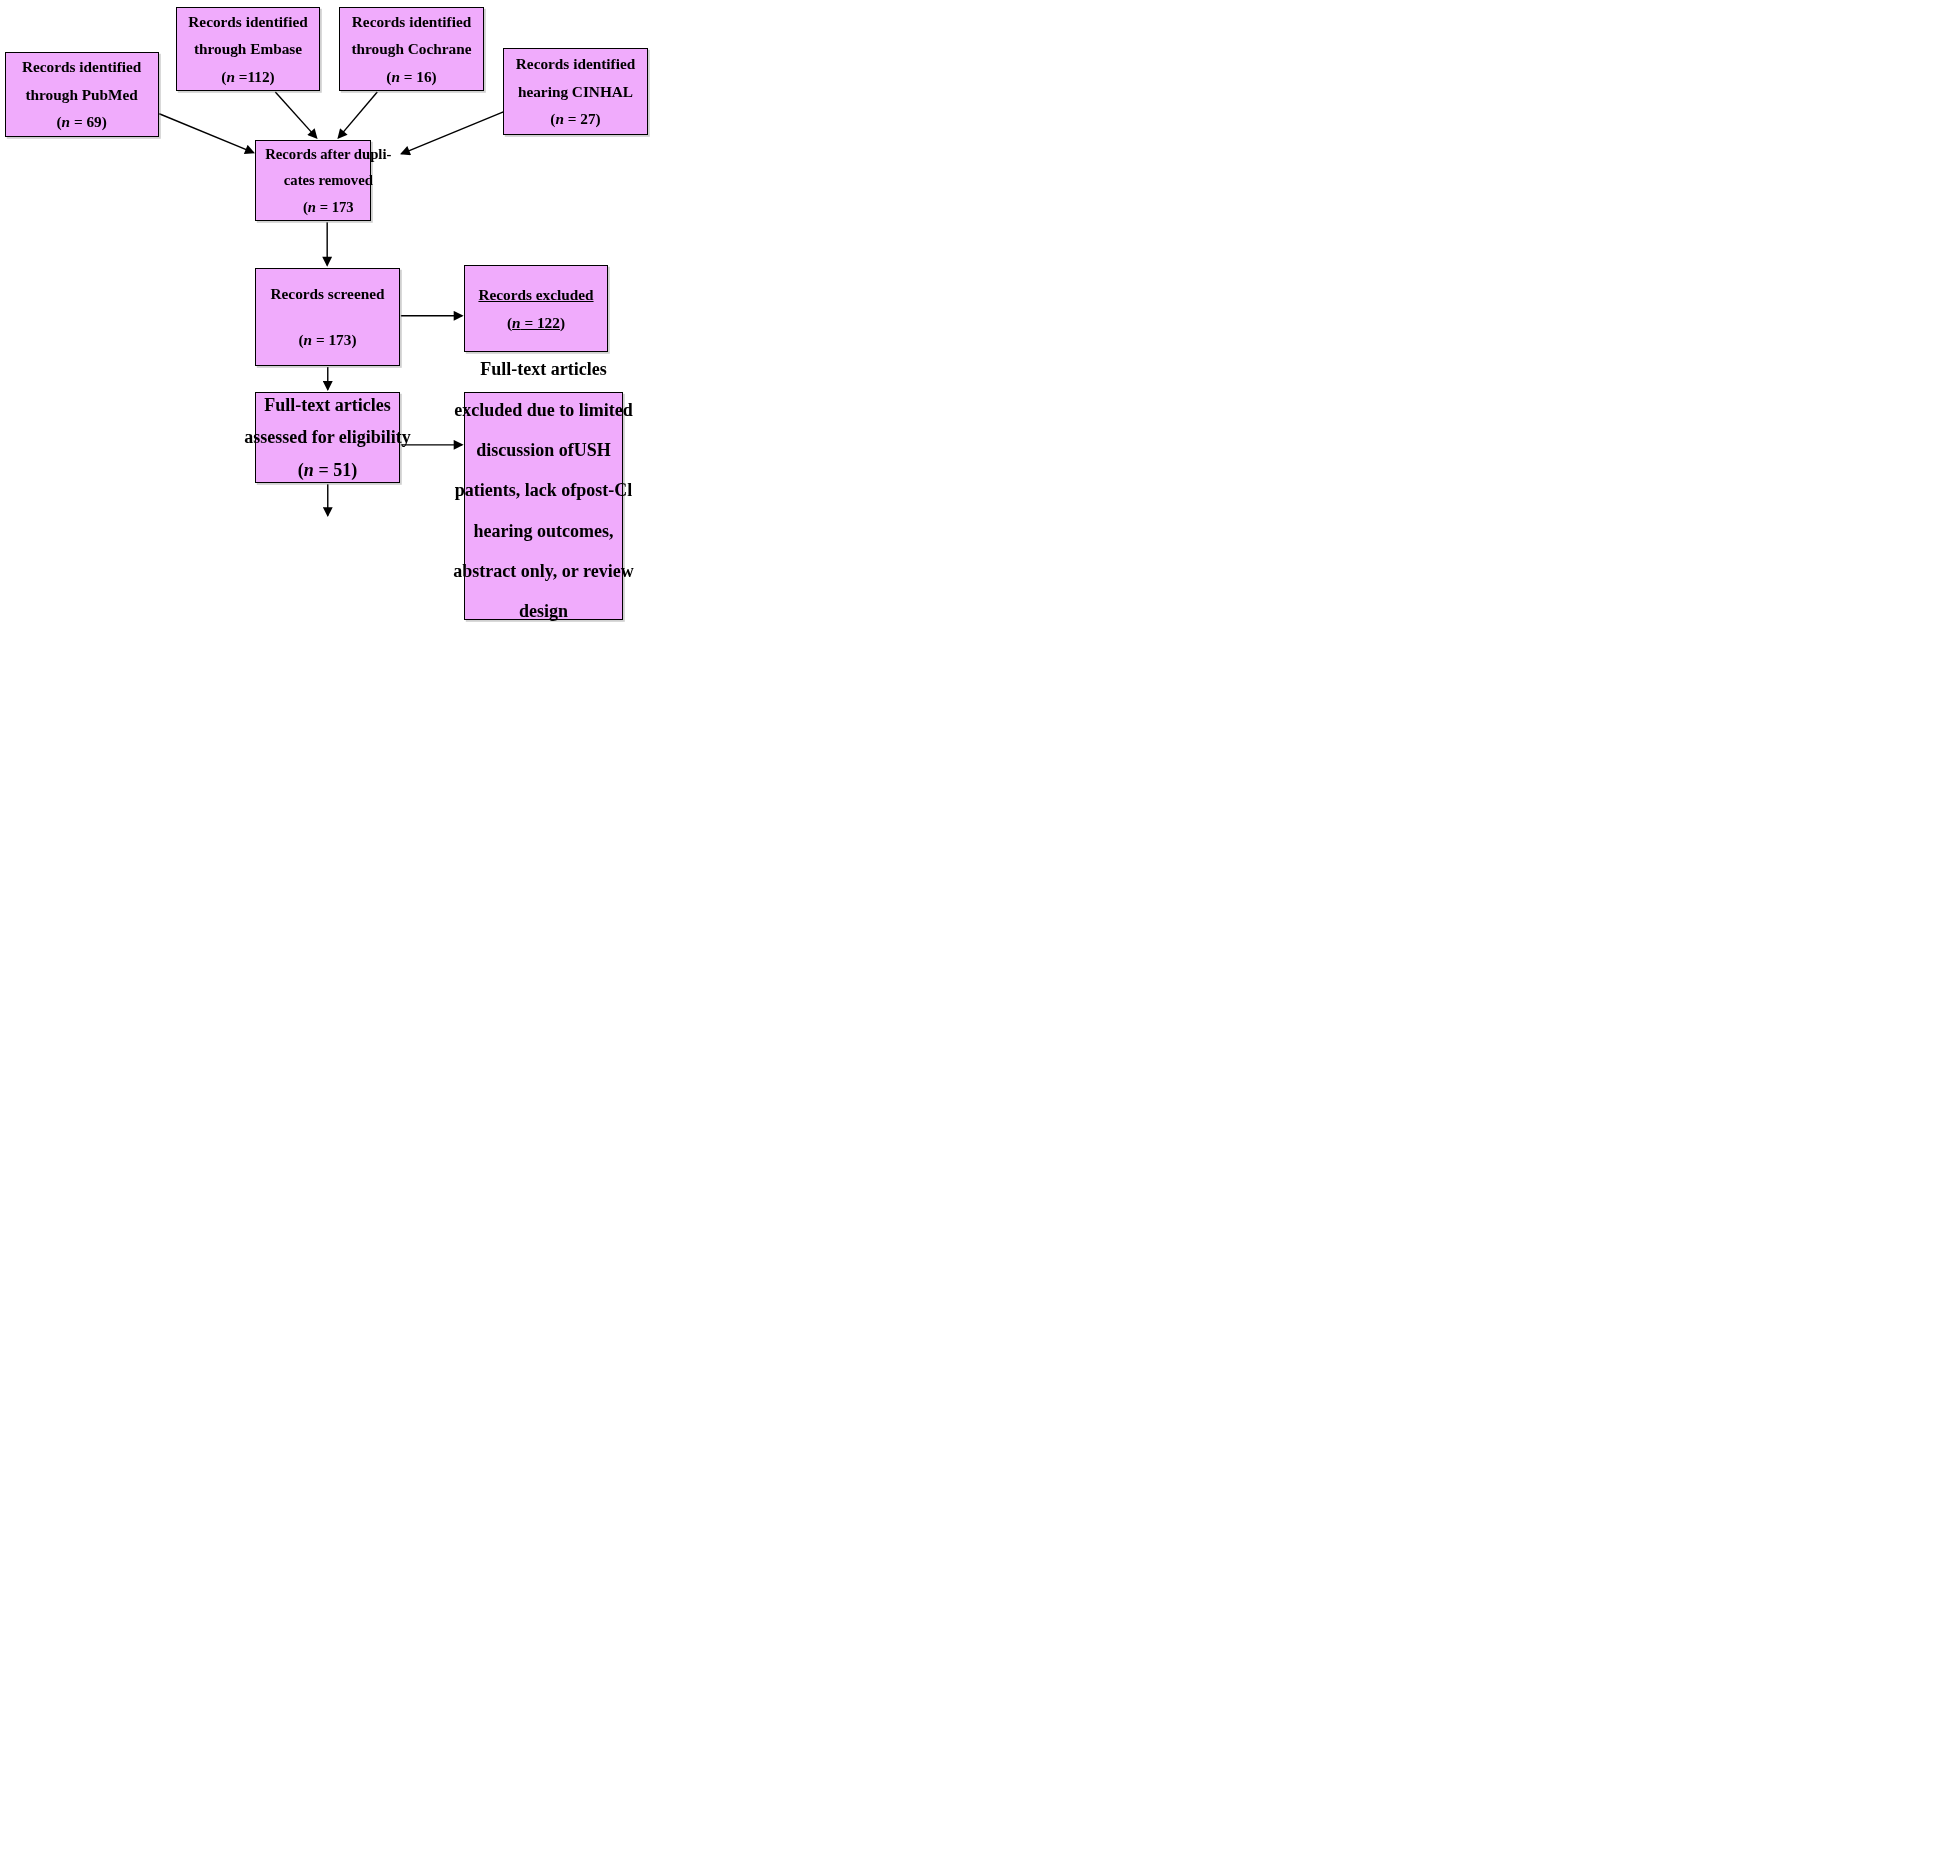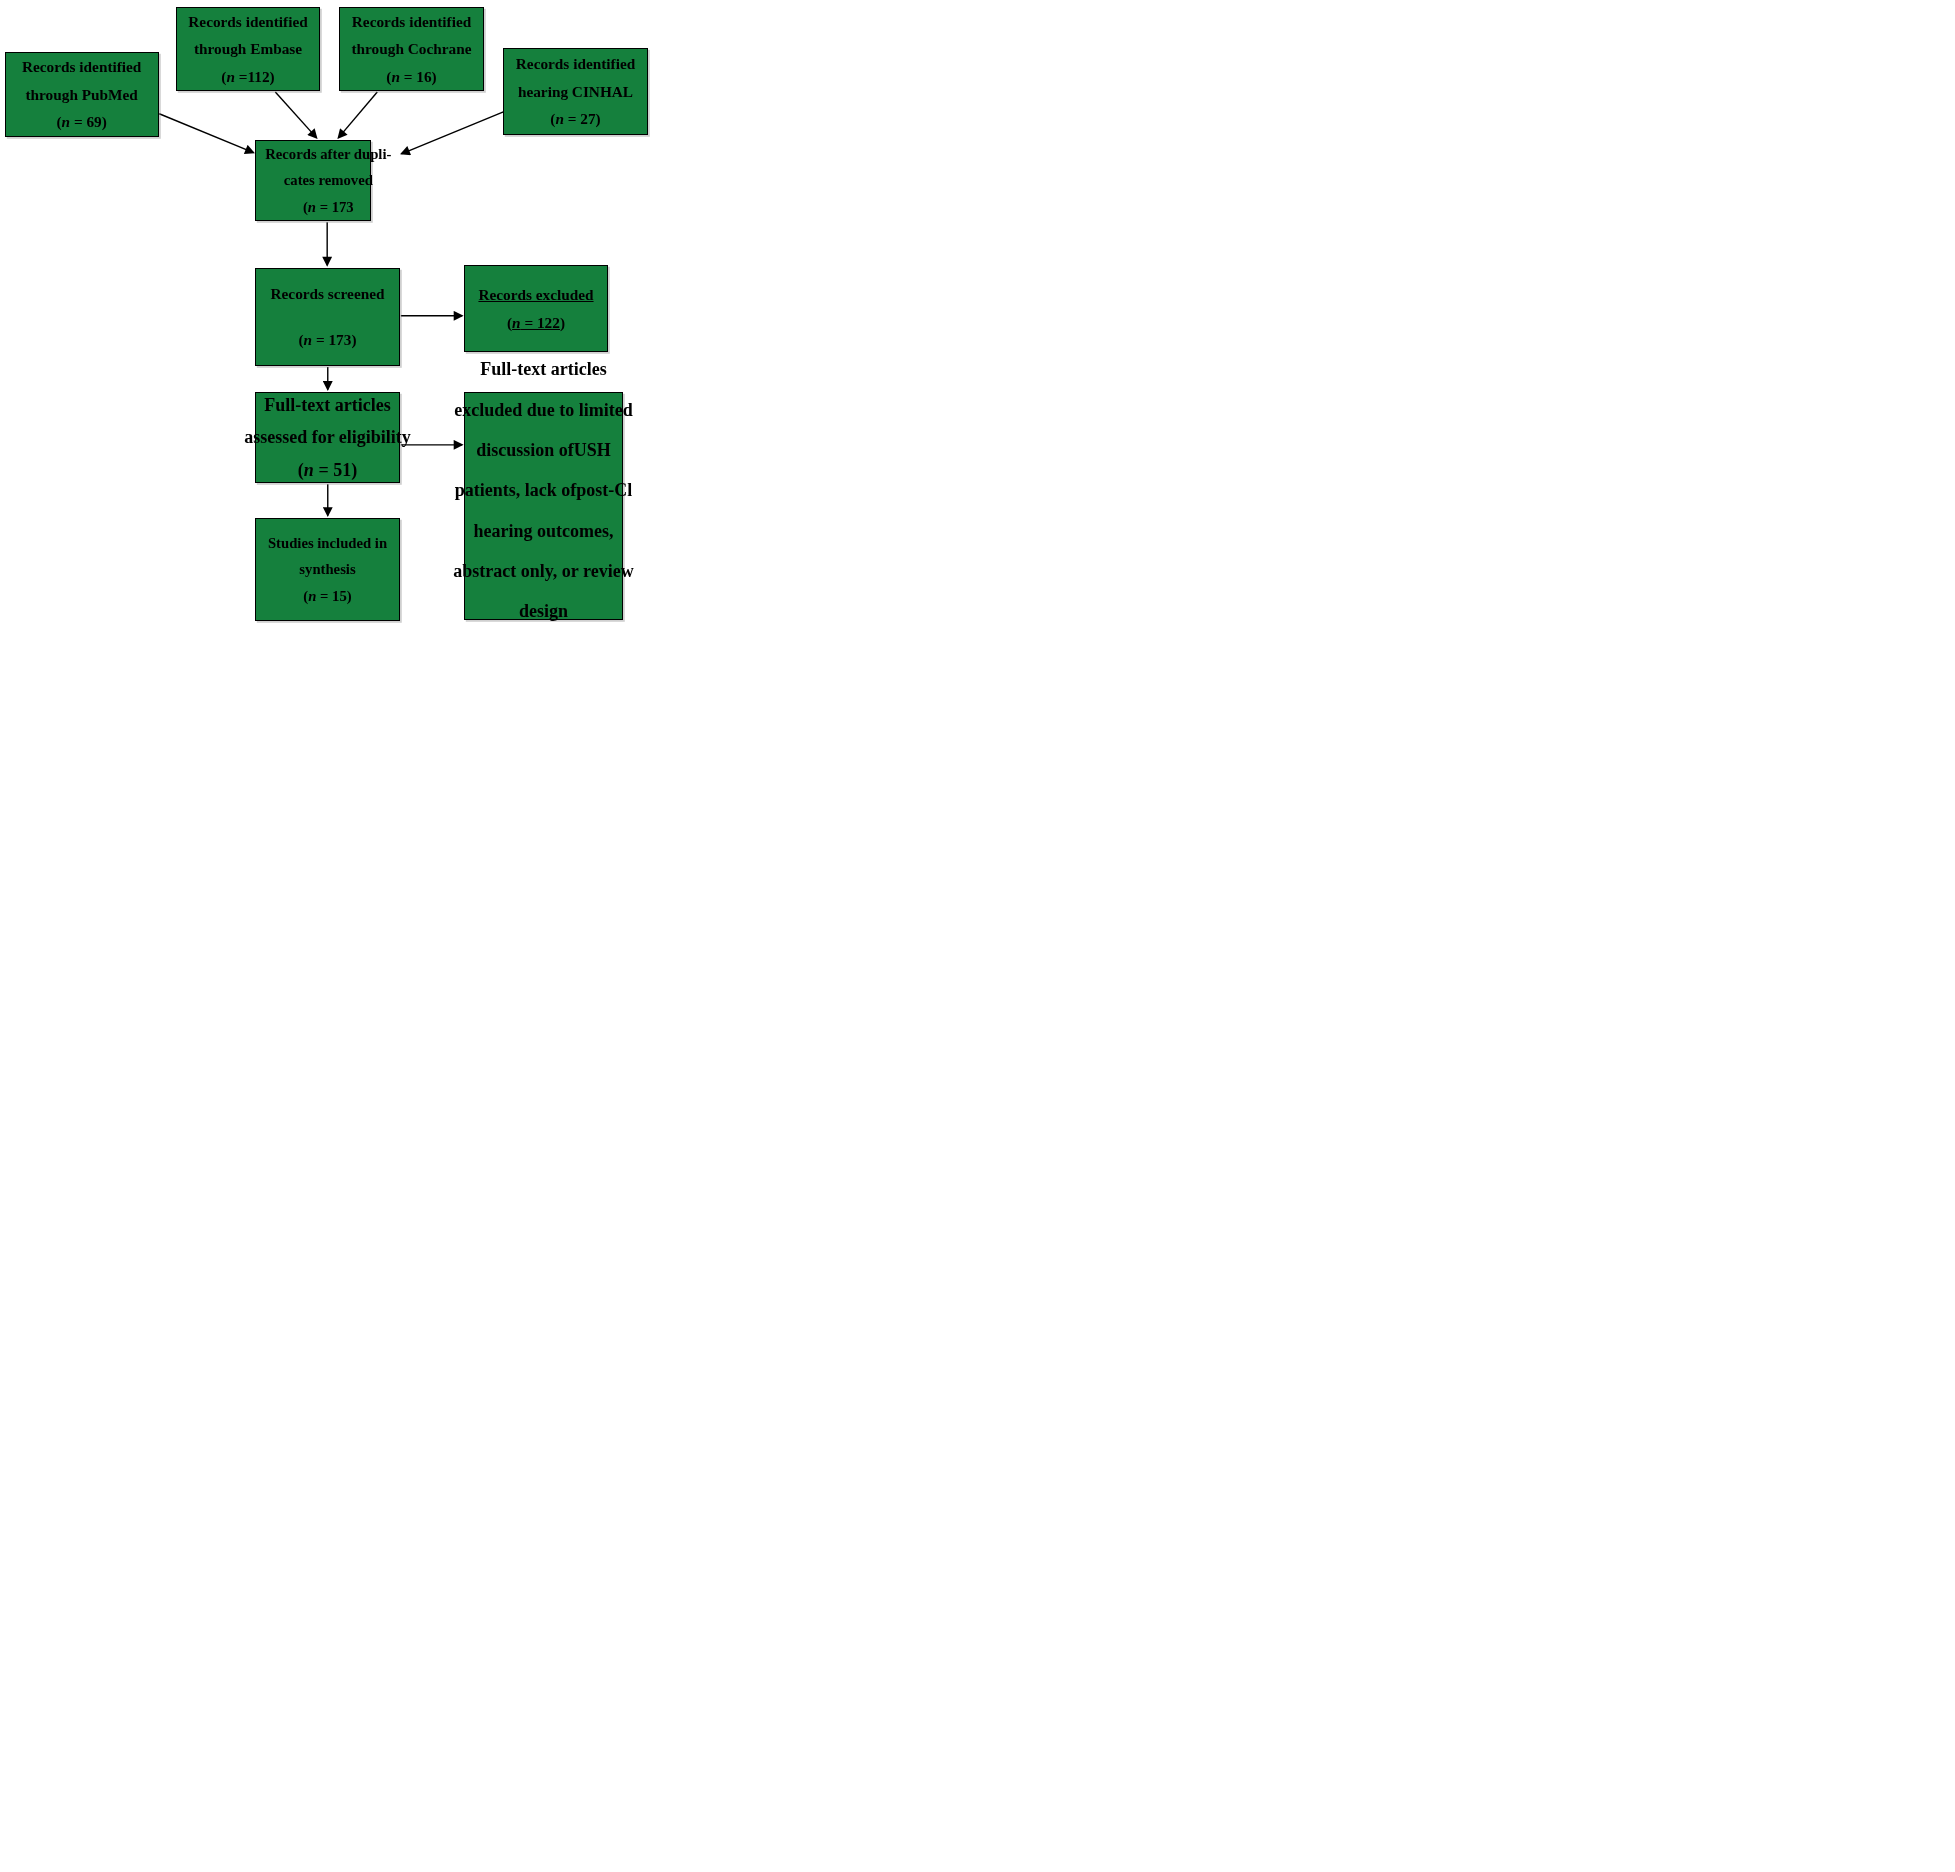--- a/index.html
+++ b/index.html
@@ -19,21 +19,21 @@
     position: absolute;
     left: 0; top: 0;
     width: 652px;
     height: 624px;
     z-index: 1;
   }
   #arrow-layer line { stroke: #000; stroke-width: 2.4; }
   .box {
     position: absolute;
     z-index: 2;
-    background: #15803d;
+    background: #f0abfc;
     border: 1.8px solid #000000;
     box-shadow: 1.8px 1.8px 0 rgba(120,120,120,0.35);
     display: flex;
     flex-direction: column;
     justify-content: center;
     align-items: center;
     text-align: center;
     color: #000;
     font-weight: bold;
     font-size: 15.3px;
@@ -126,20 +126,15 @@
   <div class="box box--sm" id="box-ft-excluded">
       <div class="line">Full-text articles</div>
       <div class="line">excluded due to limited</div>
       <div class="line">discussion ofUSH</div>
       <div class="line">patients, lack ofpost-Cl</div>
       <div class="line">hearing outcomes,</div>
       <div class="line">abstract only, or review</div>
       <div class="line">design</div>
       <div class="count">(<i>n</i> = 36)</div>
     </div>
-  <div class="box box--md" id="box-studies">
-      <div class="line">Studies included in</div>
-      <div class="line">synthesis</div>
-      <div class="count">(<i>n</i> = 15)</div>
-    </div>
 
 </div>
 
 
 </body></html>

